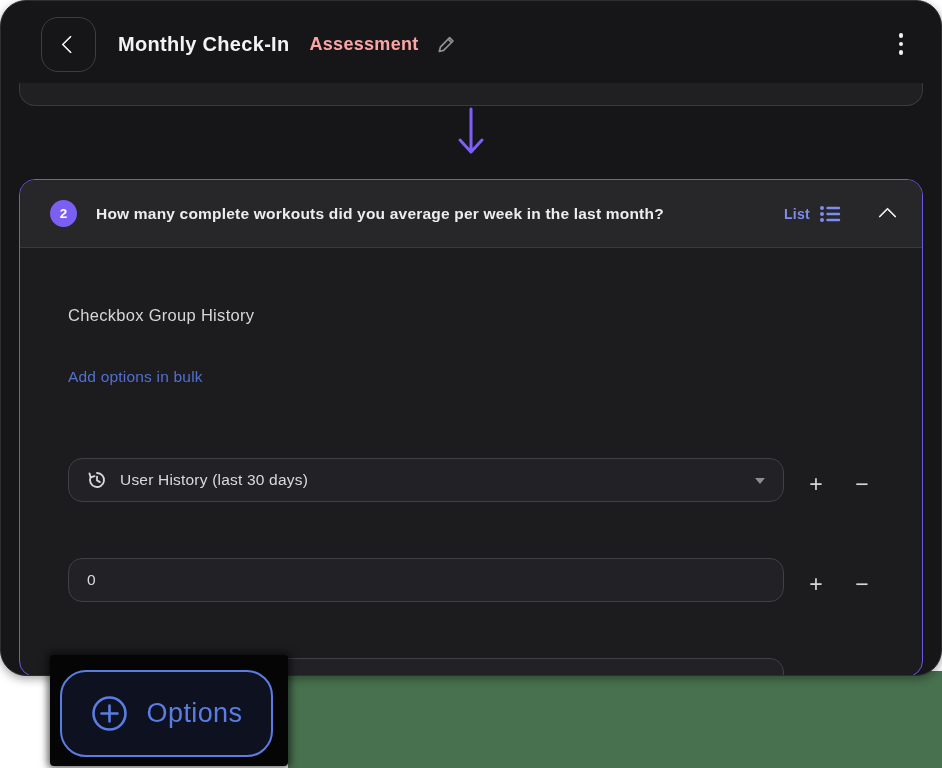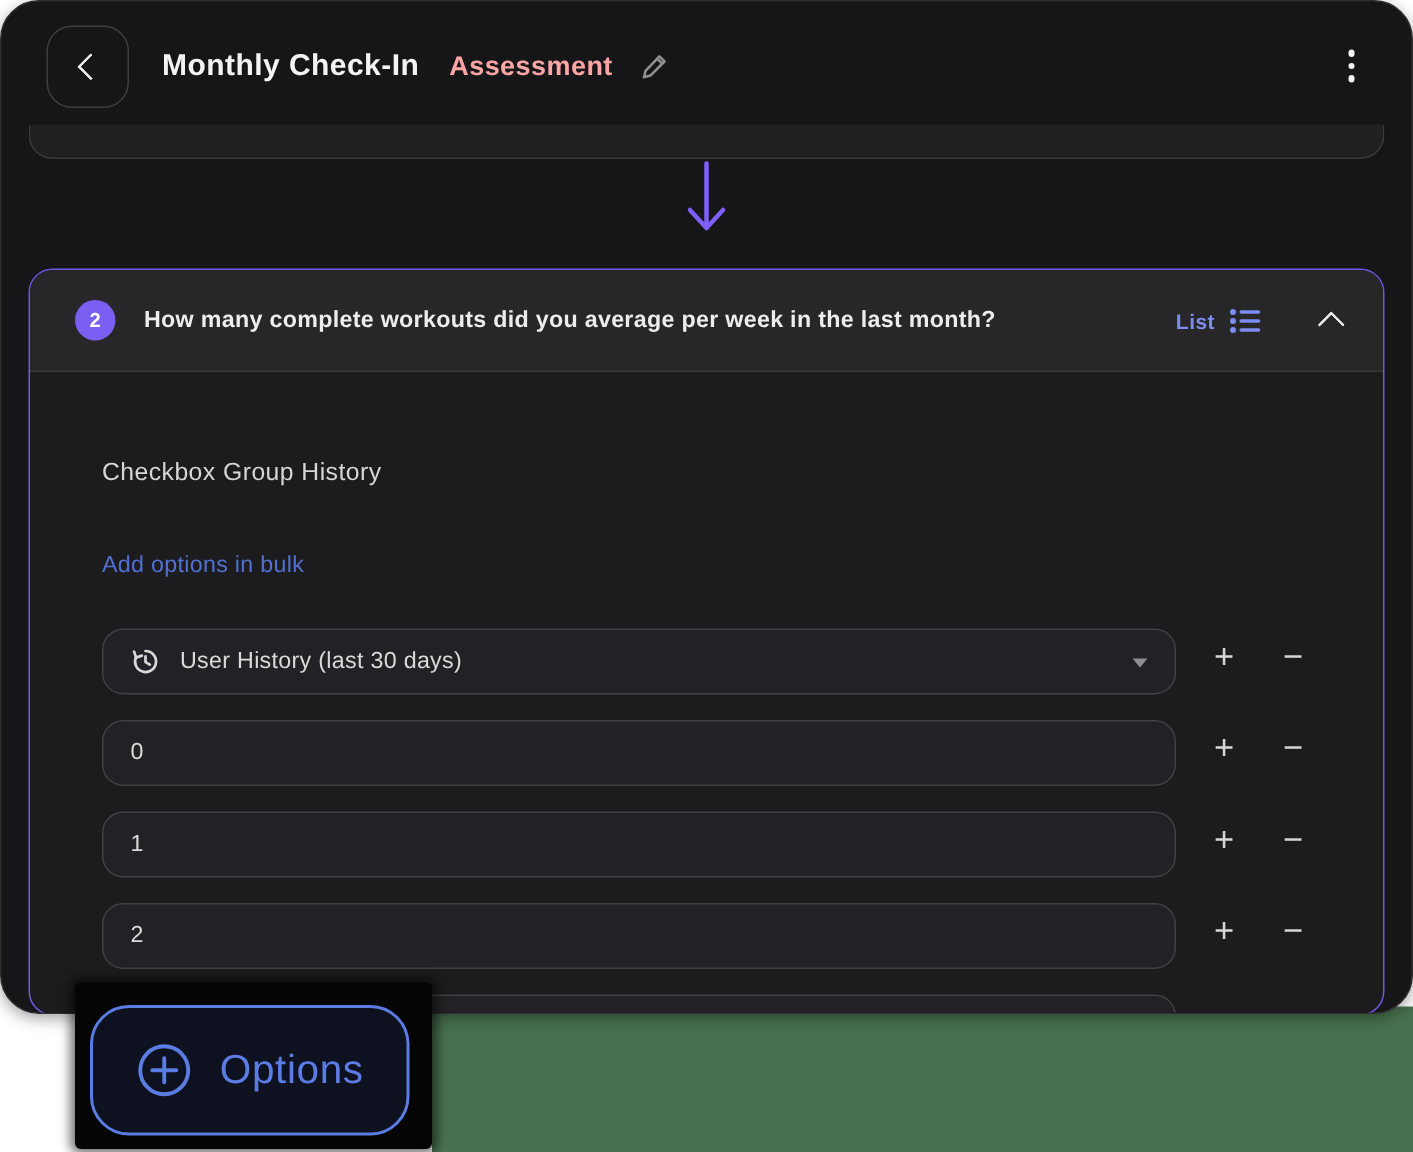--- a/index.html
+++ b/index.html
@@ -16,21 +16,21 @@
   }
   
   .app{
     position:absolute;left:0;top:0;width:942px;height:676px;
     background:#161618;border:1px solid #2e2e31;box-sizing:border-box;
     border-radius:26px;overflow:hidden;
     box-shadow:0 3px 10px rgba(0,0,0,.35);
   }
   
   .header{
-    position:absolute;left:8px;top:0;right:0;height:86px;
+    position:absolute;left:18px;top:0;right:0;height:86px;
     display:flex;align-items:center;padding:0 34px 0 22px;box-sizing:border-box;
   }
   .back-btn{
     width:53px;height:53px;border:1.5px solid #3e3e42;border-radius:17px;
     background:transparent;display:flex;align-items:center;justify-content:center;
     cursor:pointer;flex:none;
   }
   .chev-left{
     width:11px;height:11px;border-left:2.5px solid #ececec;border-bottom:2.5px solid #ececec;
     transform:rotate(45deg);margin-left:4px;border-radius:1px;
@@ -70,21 +70,21 @@
   .type-label{color:var(--list-accent,#7c8cf0);font-size:14px;font-weight:600;margin-right:9px;letter-spacing:.3px;}
   .list-icon{display:flex;align-items:center;}
   .chev-up{
     width:11px;height:11px;border-left:2.5px solid #e9e9ea;border-top:2.5px solid #e9e9ea;
     transform:rotate(45deg);margin-left:40px;margin-top:5px;border-radius:1px;
   }
   .card-body{position:relative;padding:58px 0 0 48px;}
   .section-title{font-size:16.5px;font-weight:500;color:#d6d6d7;letter-spacing:.3px;}
   .bulk-link{margin-top:43px;font-size:15.5px;font-weight:400;color:var(--link-blue,#5170d2);letter-spacing:.2px;cursor:pointer;width:max-content;}
   .rows{margin-top:33px;display:flex;flex-direction:column;gap:17px;}
-  .opt-row{display:flex;align-items:flex-start;}
+  .opt-row{display:flex;align-items:flex-end;margin-top:39px;}
   .field{
     width:716px;height:44px;box-sizing:border-box;position:relative;
     background:#222226;border:1px solid #404045;border-radius:14px;
     display:flex;align-items:center;padding:0 40px 0 18px;
     font-size:15.5px;color:#dadadb;letter-spacing:.2px;cursor:text;
   }
   .field .hist{display:flex;align-items:center;margin-right:13px;}
   .caret-down{
     position:absolute;right:18px;top:19px;width:0;height:0;
     border-left:5.5px solid transparent;border-right:5.5px solid transparent;

